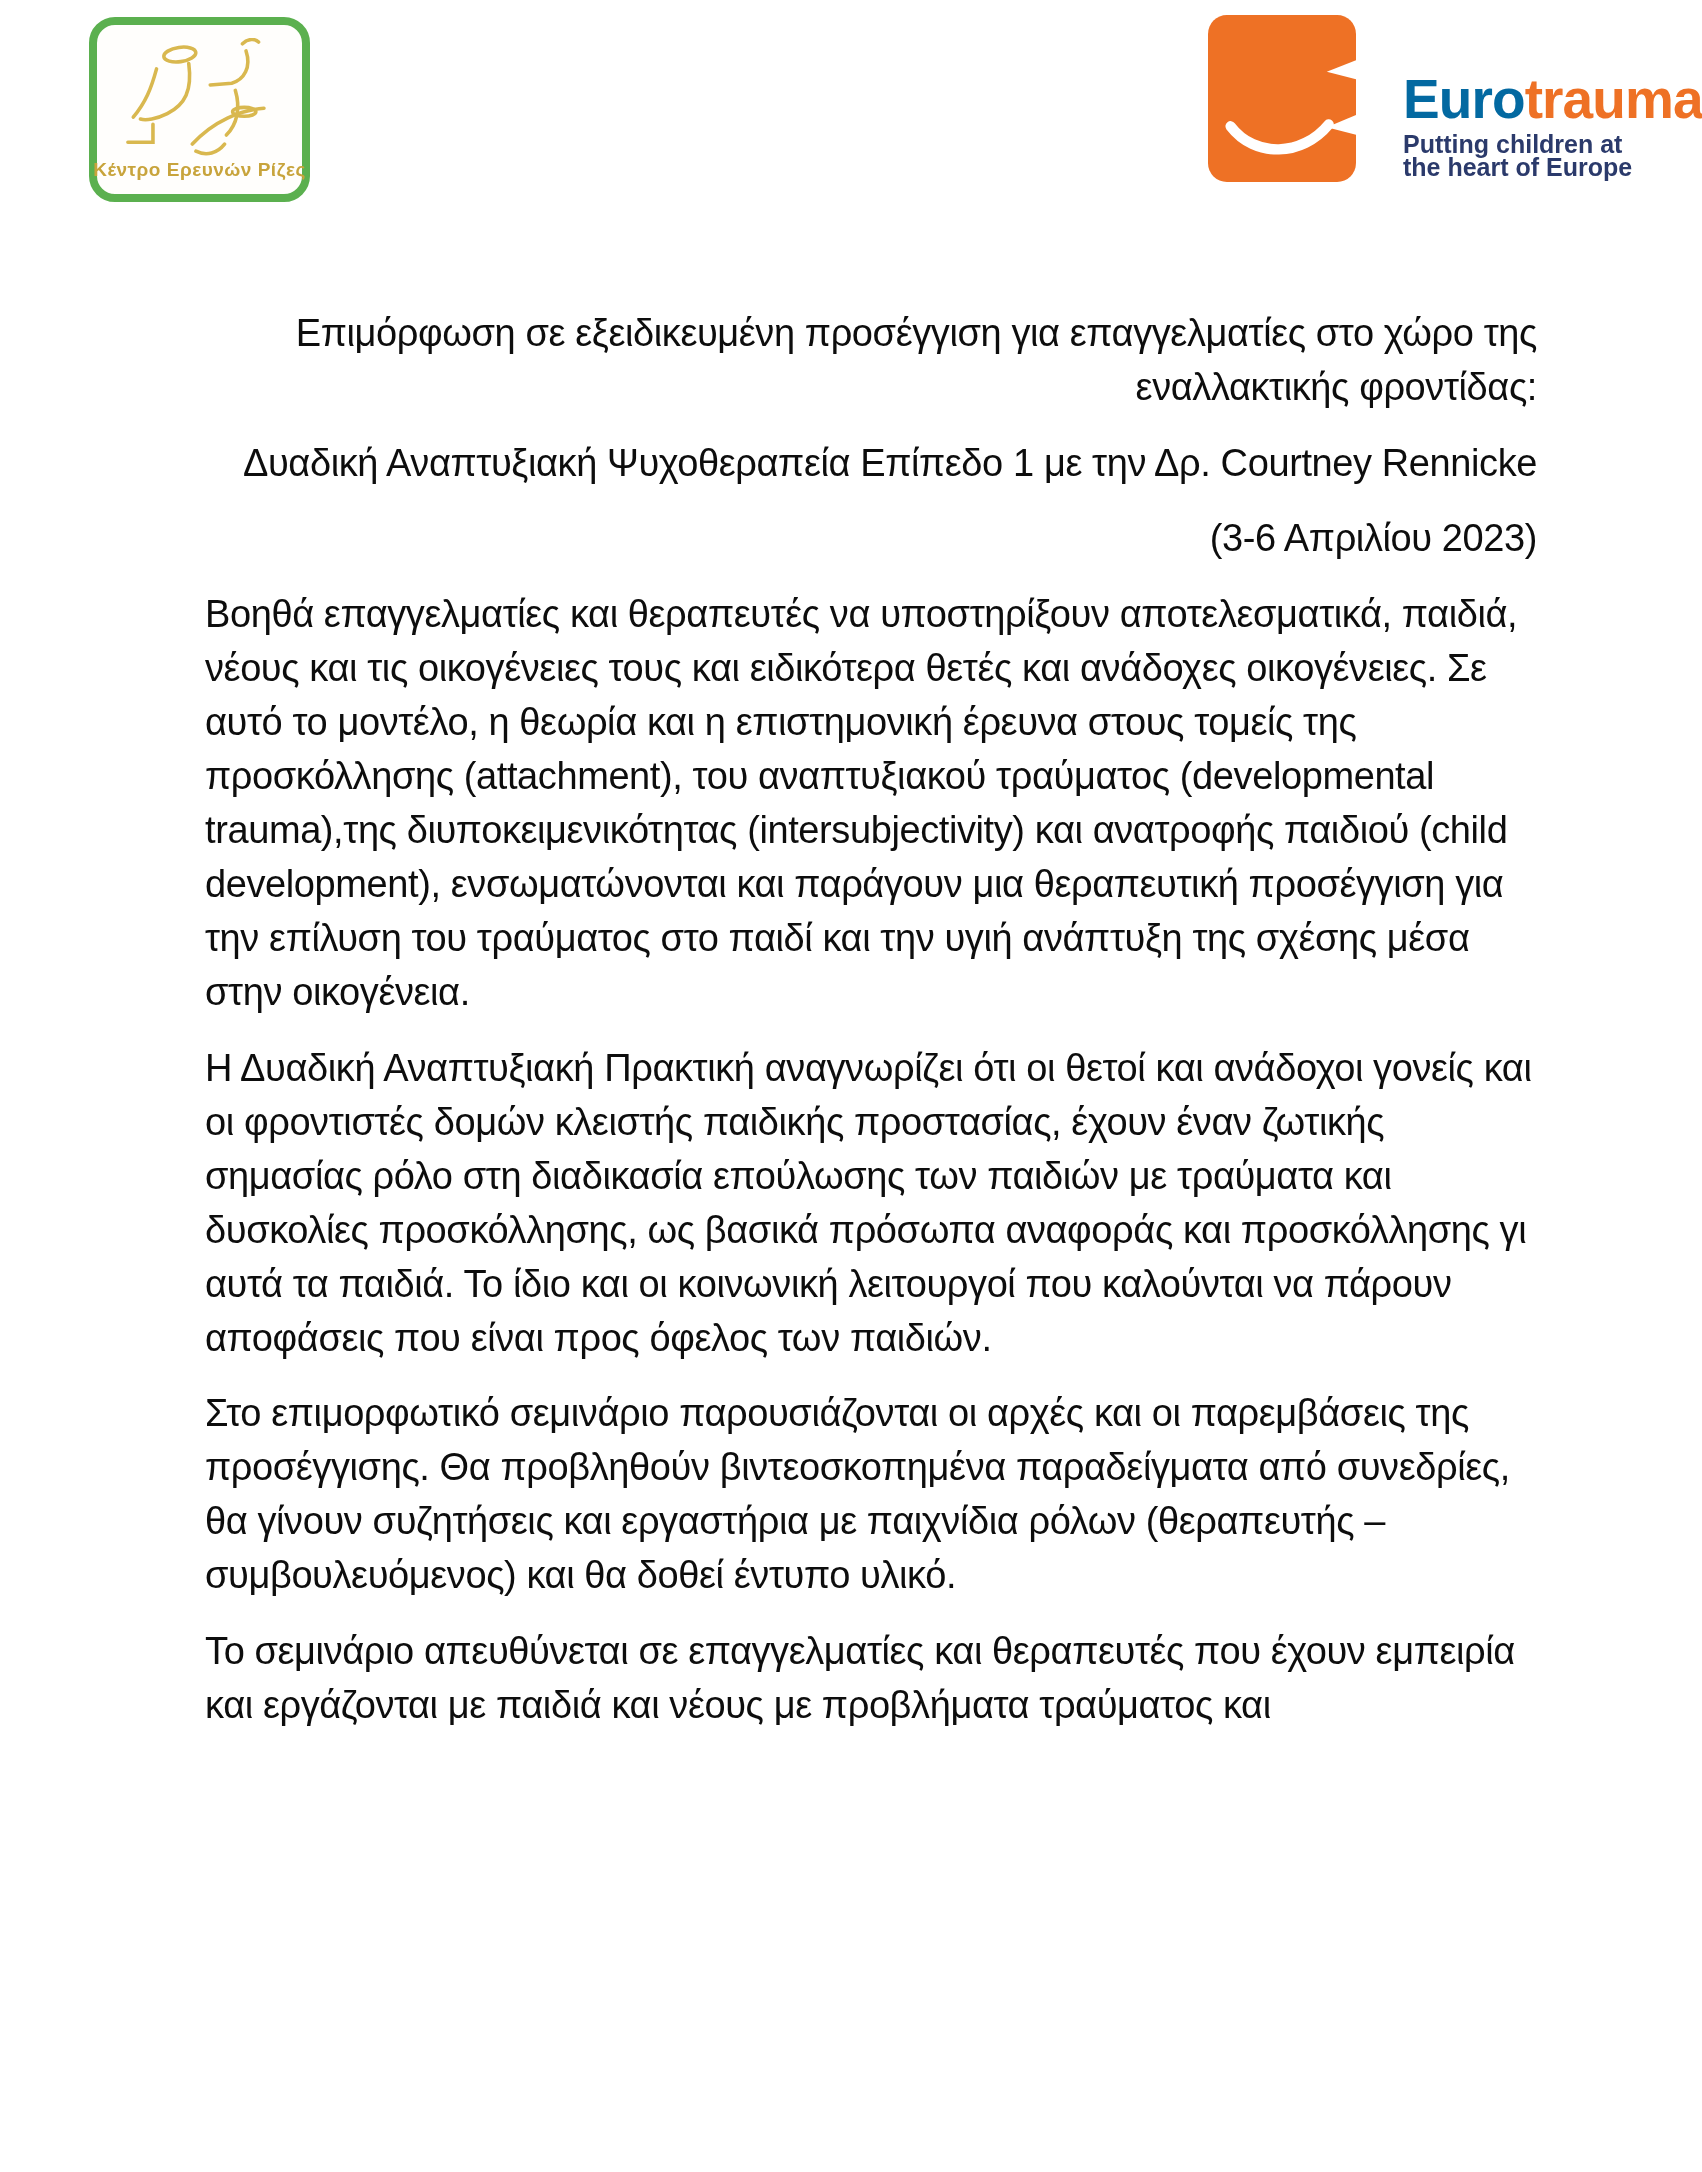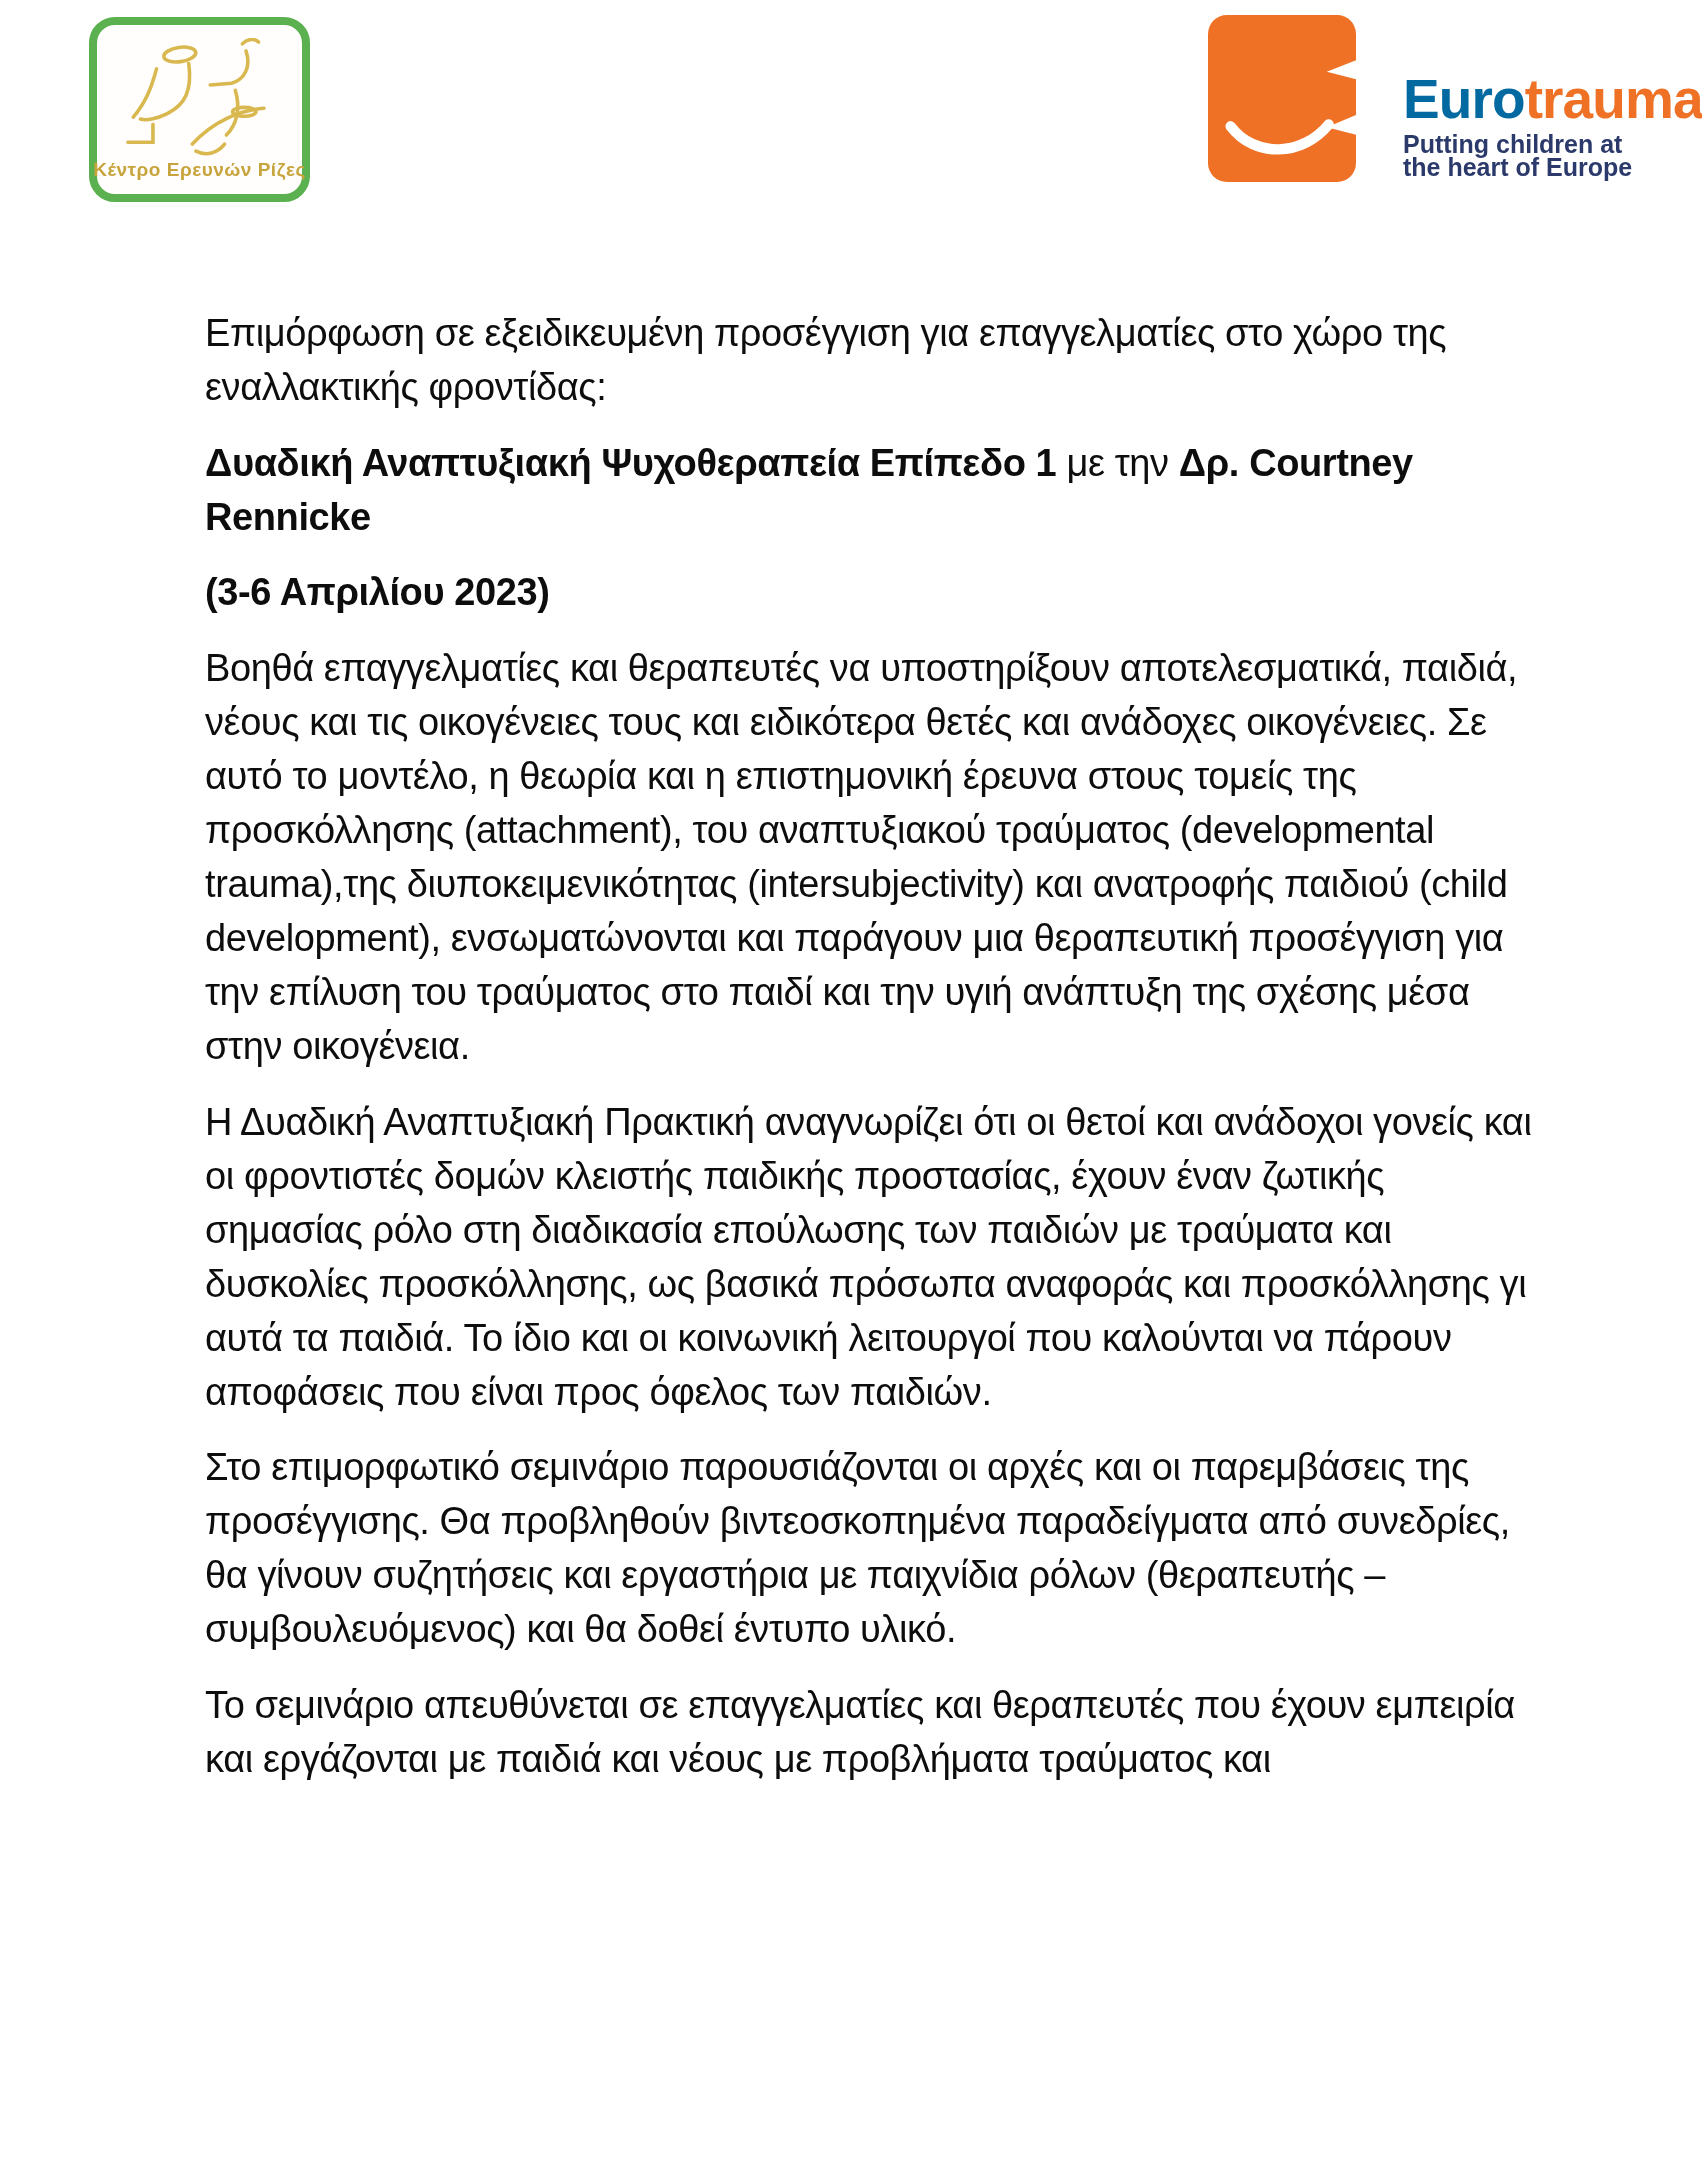--- a/index.html
+++ b/index.html
@@ -43,22 +43,22 @@
     font-size:25px; font-weight:700; line-height:23.5px;
     color:#2b3a6b; white-space:nowrap;
   }
 
   
   .content {
     position:absolute; left:205px; top:306px; width:1332px;
     font-size:38px; line-height:54px; letter-spacing:-0.4px;
   }
   .content p { margin:0 0 21.7px 0; }
-  .center { text-align:left; }
-  .bold, .content b { font-weight:700; }
+  .center { text-align:right; }
+  .bold, .content b { font-weight:400; }
 </style>
 </head>
 <body>
 
 <div class="page">
 
   <div class="roots-logo">
     <svg class="roots-art" width="179" height="119" viewBox="0 0 200 132" fill="none" stroke="#d9b84f" stroke-width="4" stroke-linecap="round">
       <ellipse cx="78" cy="18" rx="18" ry="8" transform="rotate(-8 78 18)"></ellipse>
       <path d="M 52 34 C 46 56 40 71 26 88"></path>

